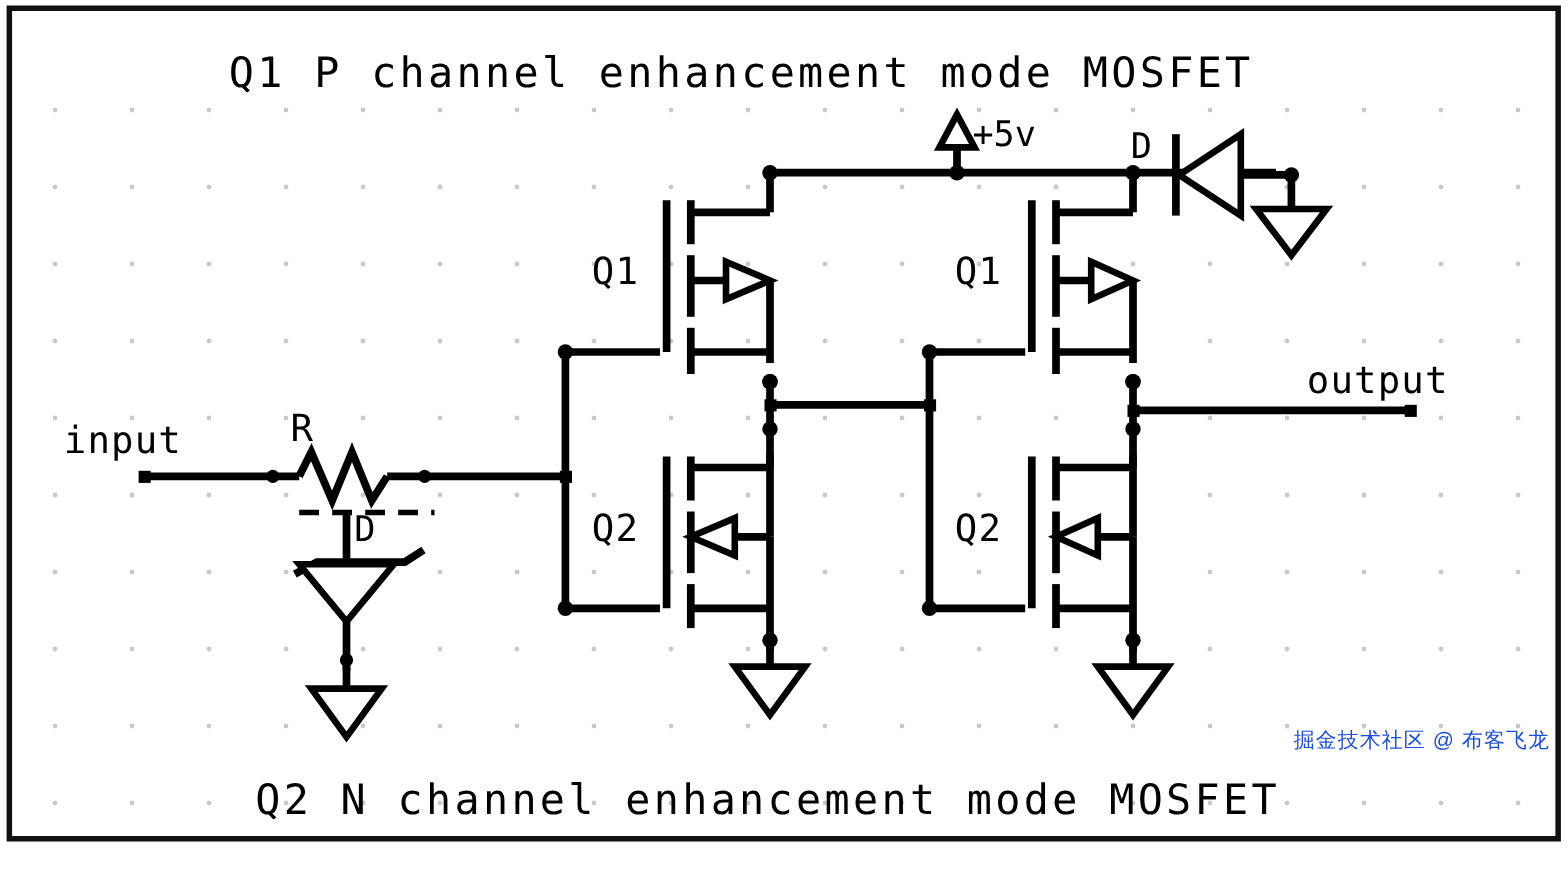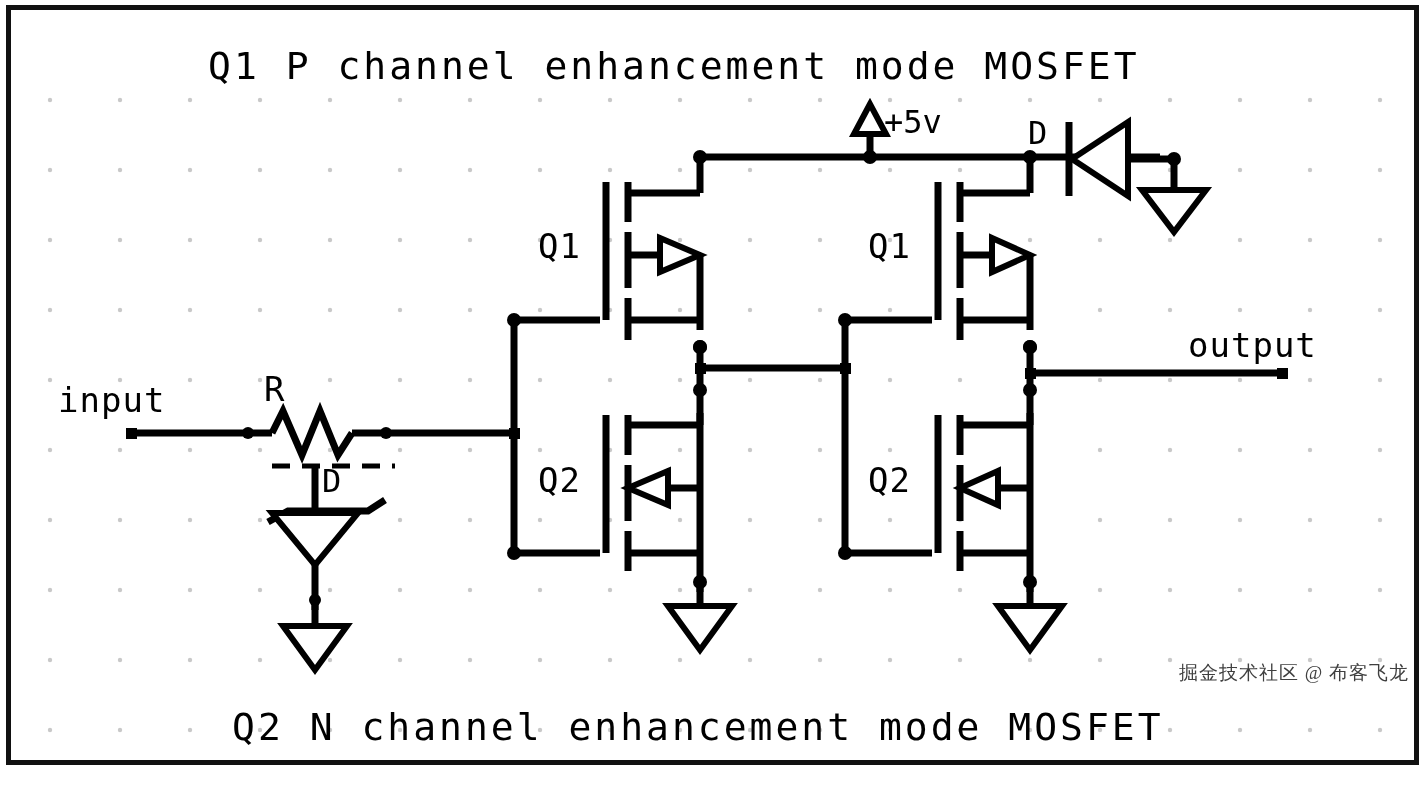--- a/index.html
+++ b/index.html
@@ -32,23 +32,23 @@
   }
   #canvas-svg {
     position: absolute;
     left: 0;
     top: 0;
   }
   .wm {
     position: absolute;
     right: 16px;
     bottom: 6px;
-    font-family: Liberation Serif, serif;
+    font-family: Liberation Sans, sans-serif;
     font-size: 19px;
-    color: #404040;
+    color: #1d4ed8;
     letter-spacing: 1px;
     white-space: nowrap;
   }
   text {
     font-family: "DejaVu Sans Mono", monospace;
     fill: #000000;
   }
   .title-text {
     font-size: 38px;
     letter-spacing: 3px;

